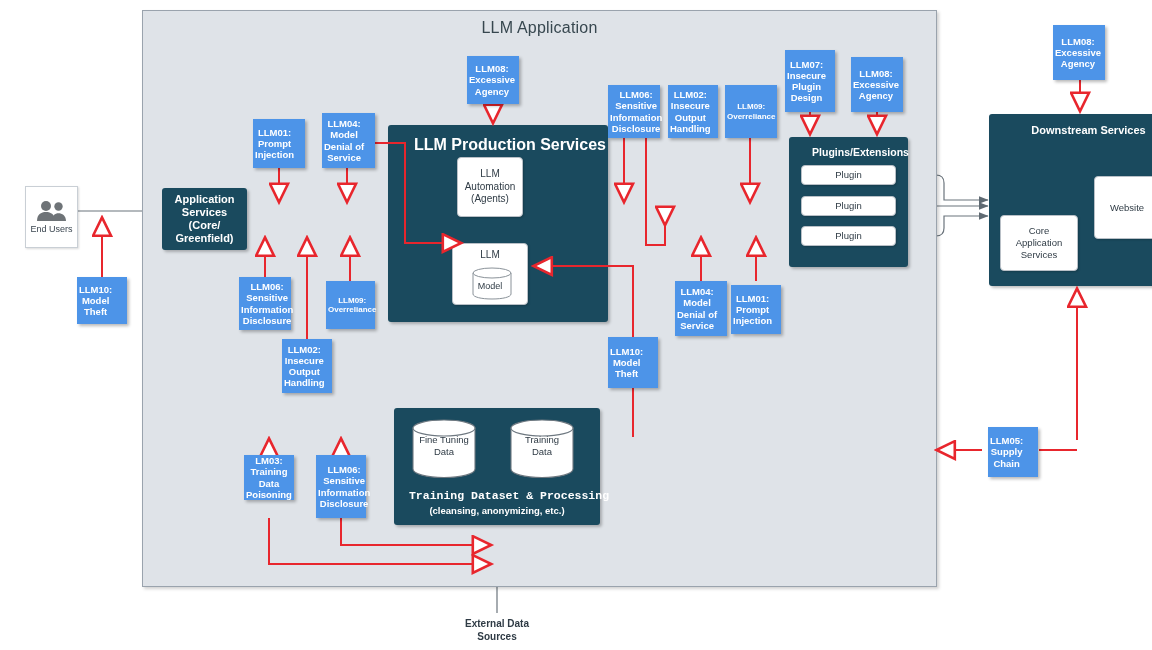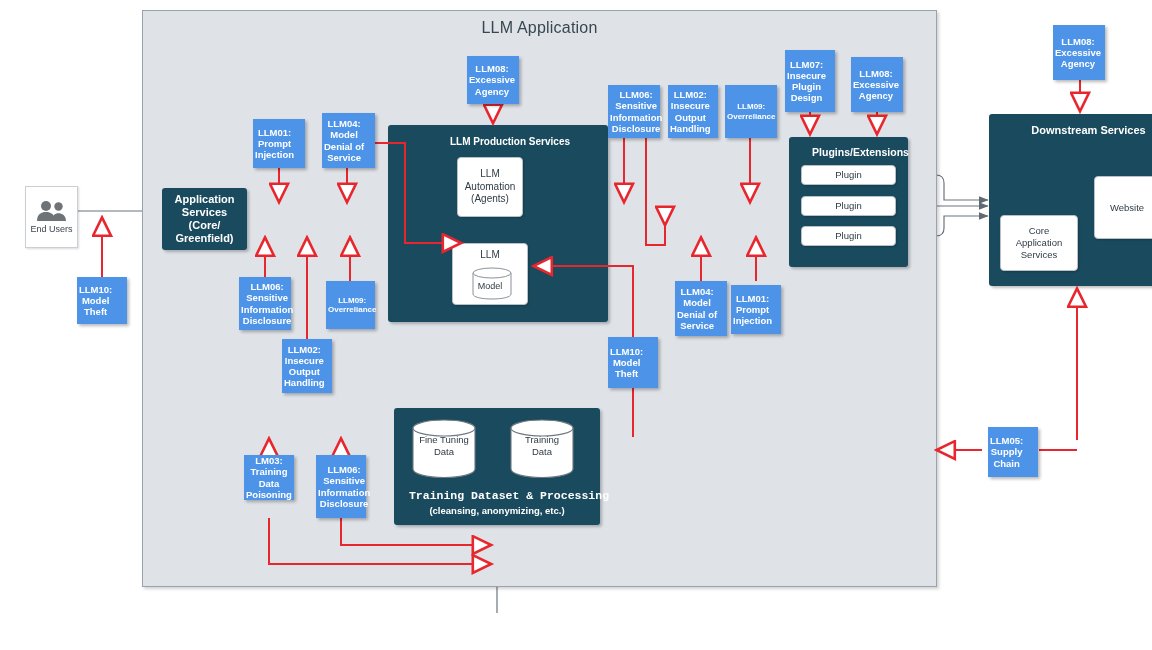--- a/index.html
+++ b/index.html
@@ -129,21 +129,21 @@
   <div class="node teal" style="left:142px;top:188px;width:85px;height:62px;display:flex;align-items:center;justify-content:center;">
     <div style="text-align:center;color:#fff;font-weight:bold;font-size:11px;line-height:1.2;">
       <div>Application</div>
       <div>Services</div>
       <div>(Core/</div>
       <div>Greenfield)</div>
     </div>
   </div>
 
   <div class="node teal" style="left:368px;top:125px;width:220px;height:197px;">
-    <div class="teal-title" style="top:11px;font-size:10px;">LLM Production Services</div>
+    <div class="teal-title" style="top:11px;font-size:16px;">LLM Production Services</div>
   </div>
   <div class="node white-box" style="left:437px;top:157px;width:66px;height:60px;font-size:10px;">
     <div>
       <div>LLM</div>
       <div>Automation</div>
       <div>(Agents)</div>
     </div>
   </div>
   <div class="node white-box" style="left:432px;top:243px;width:76px;height:62px;display:block;">
     <div style="text-align:center;font-size:10px;color:#2f3b45;margin-top:5px;">LLM</div>
@@ -197,20 +197,24 @@
 
   <svg class="node" style="left:490px;top:419px;" width="64" height="60" viewBox="0 0 64 60">
     <path d="M1,9 L1,50 C1,55 15,58.5 32,58.5 C49,58.5 63,55 63,50 L63,9 z" fill="#ffffff" stroke="#6e7880" stroke-width="1.1"></path>
     <ellipse cx="32" cy="9" rx="31" ry="8" fill="#ffffff" stroke="#6e7880" stroke-width="1.1"></ellipse>
   </svg>
   <div class="node" style="left:484px;top:434px;width:76px;text-align:center;font-size:9.5px;color:#2f3b45;line-height:1.3;">
     <div>Training</div>
     <div>Data</div>
   </div>
 
+  <div class="node extsrc" style="left:412px;top:618px;width:130px;">
+    <div>External Data</div>
+    <div>Sources</div>
+  </div>
 
   <svg class="layer" viewBox="0 0 1152 650">
     <defs>
       <marker id="rDown" markerWidth="12" markerHeight="12" refX="5.2" refY="9.4" orient="0">
         <path d="M0.7,0.8 L9.7,0.8 L5.2,10 z" fill="#ffffff" stroke="#e8262d" stroke-width="1.3"></path>
       </marker>
       <marker id="rUp" markerWidth="12" markerHeight="12" refX="5.2" refY="2.2" orient="0">
         <path d="M5.2,1.4 L9.7,10.6 L0.7,10.6 z" fill="#ffffff" stroke="#e8262d" stroke-width="1.3"></path>
       </marker>
       <marker id="rRight" markerWidth="12" markerHeight="12" refX="9.6" refY="5.2" orient="0">

